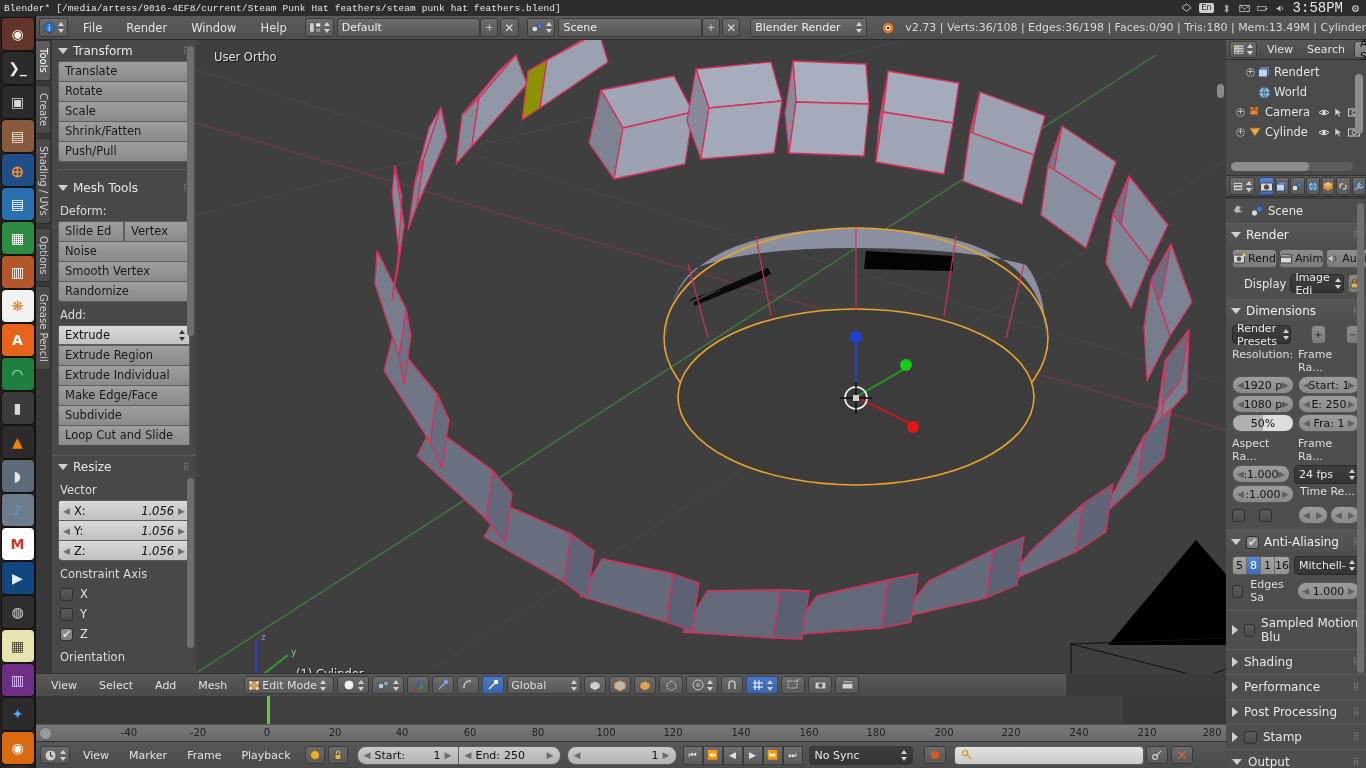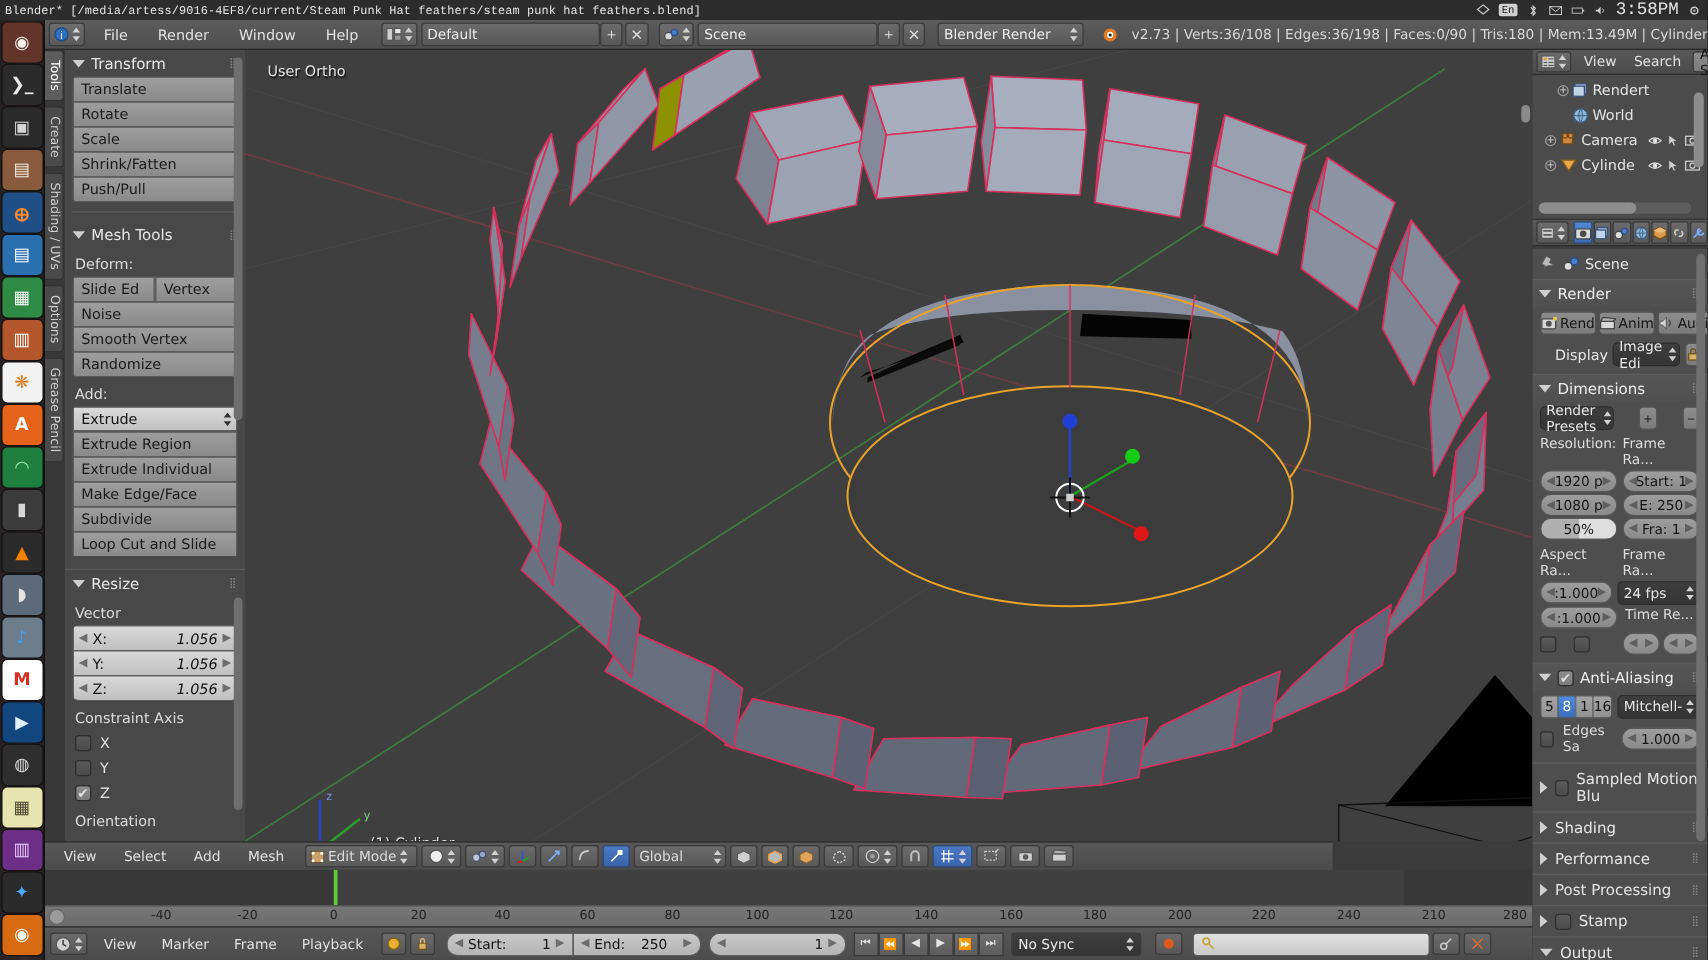--- a/index.html
+++ b/index.html
@@ -763,21 +763,21 @@
       </div>
       <div class="fld" style="width:102px;margin-left:6px;border-radius:9px 0 0 9px;justify-content:space-between">
         <span class="arrL">◀</span>
         <span>Start:</span>
         <span style="flex:1;text-align:right">1</span>
         <span class="arrR">▶</span>
       </div>
       <div class="fld" style="width:102px;border-radius:0 9px 9px 0;border-left:none;justify-content:space-between">
         <span class="arrL">◀</span>
         <span>End:</span>
-        <span style="flex:1;text-align:center">250</span>
+        <span style="flex:1;text-align:left">250</span>
         <span class="arrR">▶</span>
       </div>
       <div class="fld" style="width:110px;margin-left:6px;justify-content:space-between">
         <span class="arrL">◀</span>
         <span style="flex:1;text-align:right">1</span>
         <span class="arrR">▶</span>
       </div>
       <div style="display:flex;margin-left:6px">
         <div class="tlbtn">⏮</div>
         <div class="tlbtn">⏪</div>

